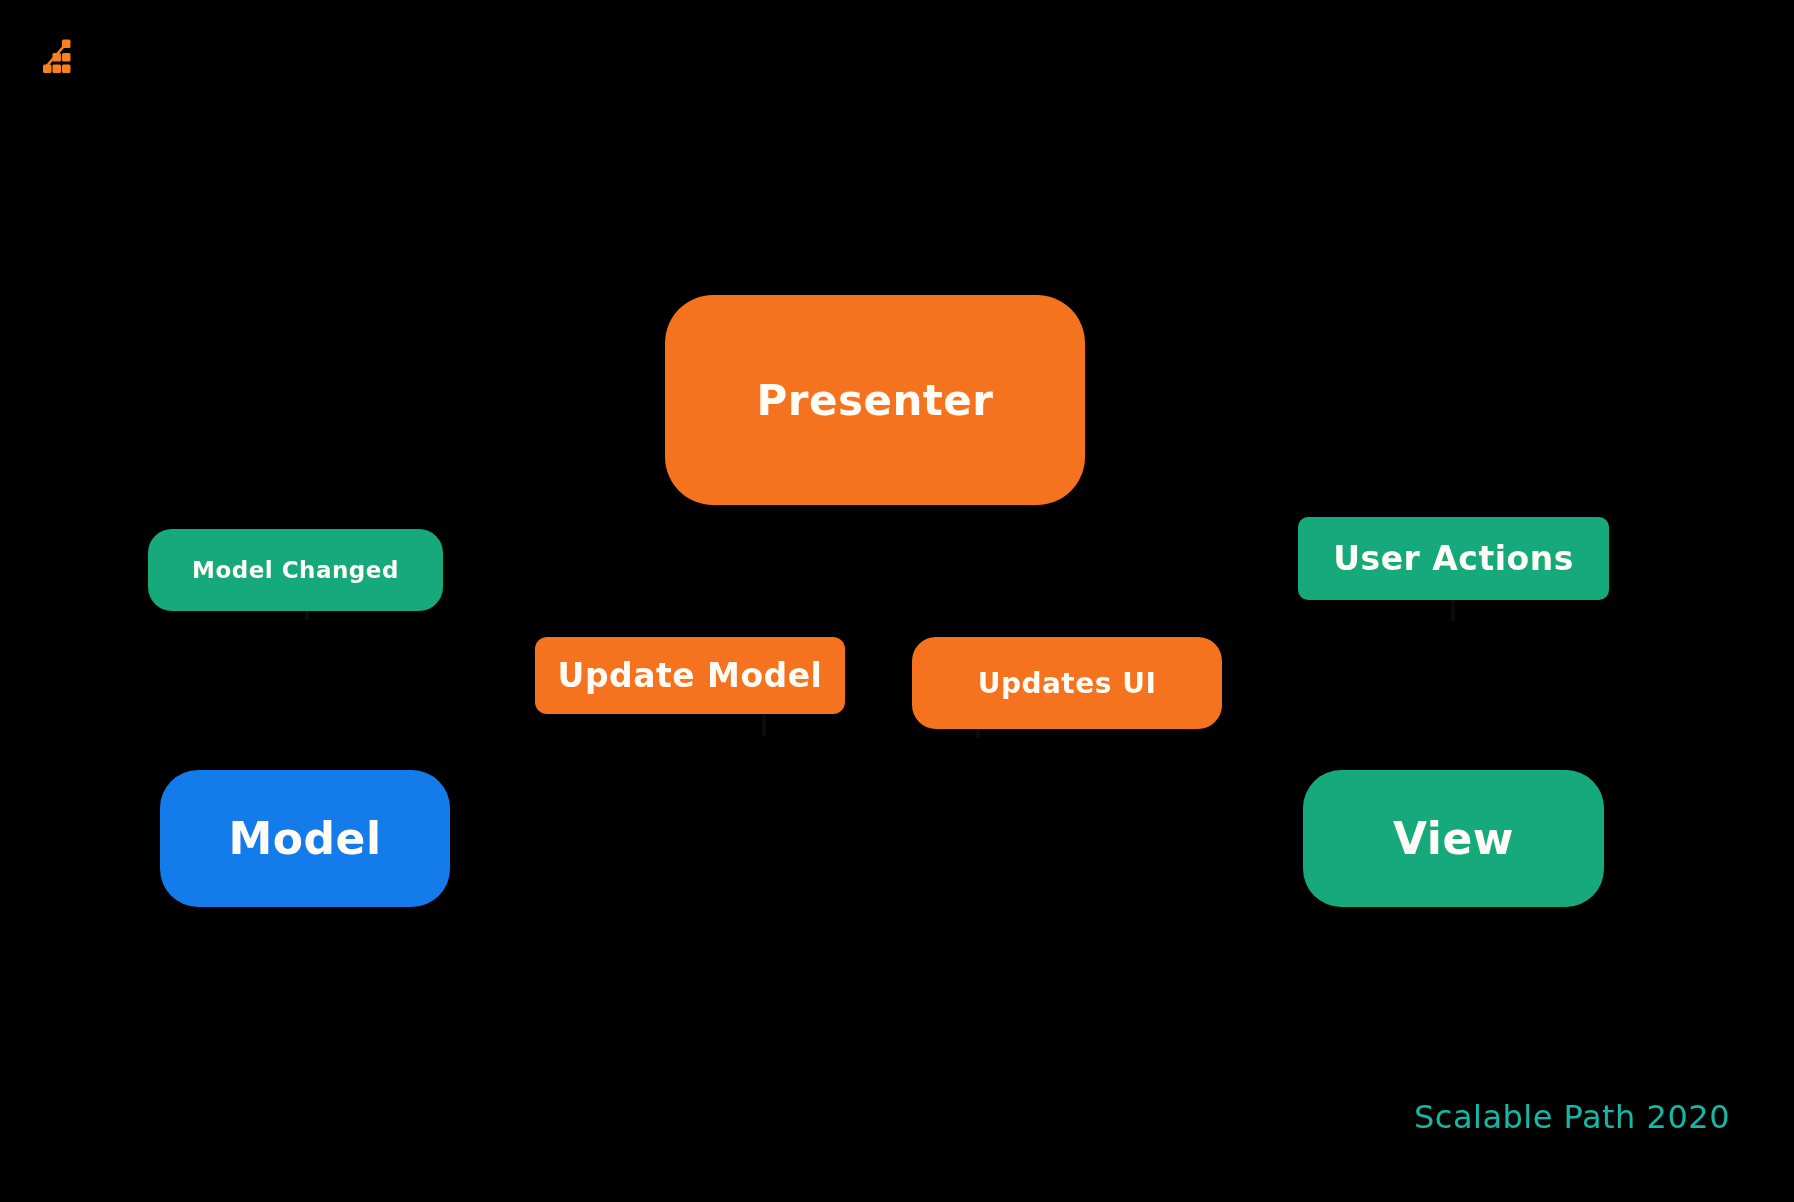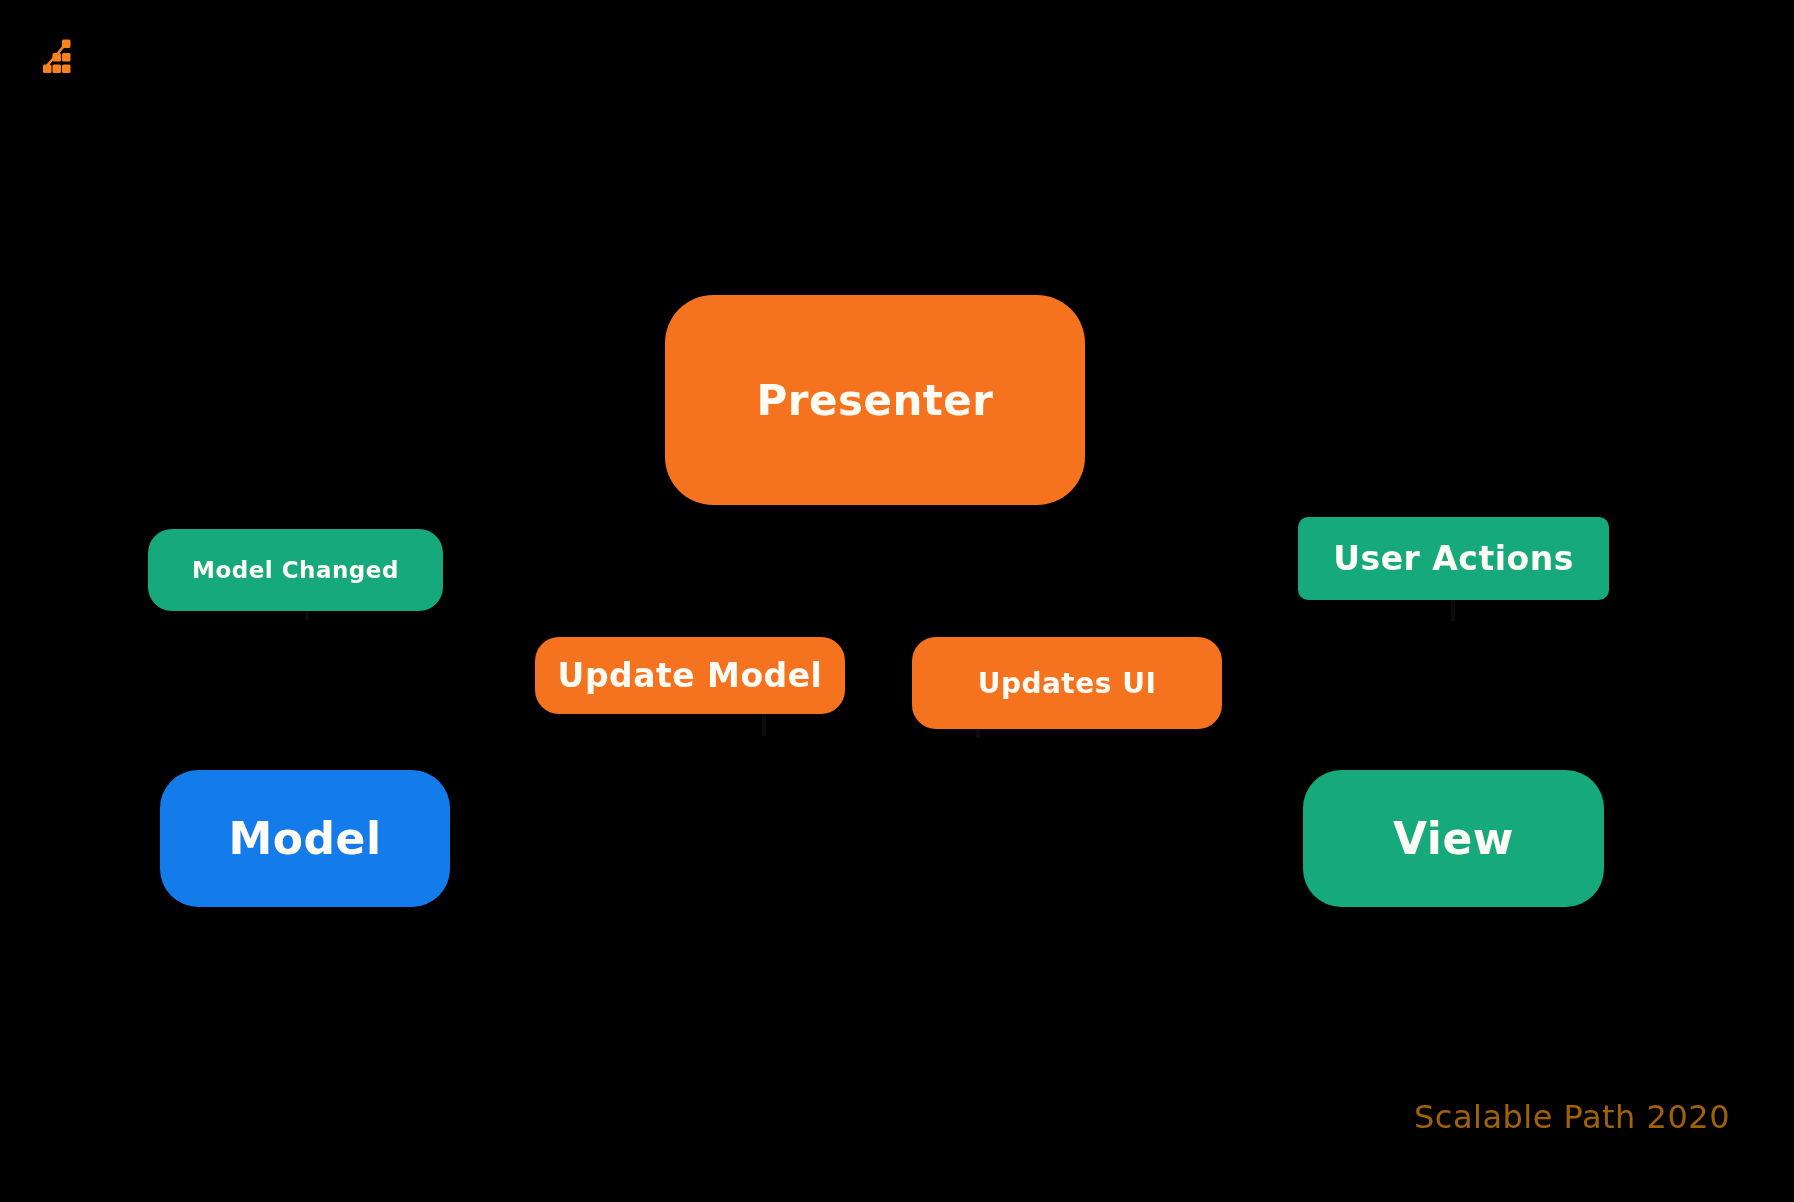--- a/index.html
+++ b/index.html
@@ -55,21 +55,21 @@
     inset: -1px -7px -7px -3px;
     border: 3px solid #0B0B0B;
     border-top-color: transparent;
     border-left-color: transparent;
     border-radius: inherit;
   }
 
   .node-presenter     { left: 665px;  top: 295px; width: 420px; height: 210px; border-radius: 48px; font-size: 42px; }
   .node-model-changed { left: 148px;  top: 517px; width: 295px; height: 82px;  border-radius: 24px; font-size: 23px; margin-top: 12px; }
   .node-user-actions  { left: 1298px; top: 517px; width: 311px; height: 83px;  border-radius: 10px; font-size: 33px; }
-  .node-update-model  { left: 535px;  top: 637px; width: 310px; height: 77px;  border-radius: 24px; font-size: 33px; }
+  .node-update-model  { left: 535px;  top: 637px; width: 310px; height: 77px;  border-radius: 12px; font-size: 33px; }
   .node-updates-ui    { left: 912px;  top: 637px; width: 310px; height: 92px;  border-radius: 24px; font-size: 28px; }
   .node-model         { left: 160px;  top: 770px; width: 290px; height: 137px; border-radius: 38px; font-size: 44px; }
   .node-view          { left: 1303px; top: 770px; width: 301px; height: 137px; border-radius: 38px; font-size: 44px; }
 
   
   .stub {
     position: absolute;
     width: 4px;
     background: #0B0B0B;
   }
@@ -78,21 +78,21 @@
   .stub-update-model  { left: 762px;  top: 712px; height: 24px; }
   .stub-updates-ui    { left: 976px;  top: 712px; height: 26px; }
 
   
   .credit {
     position: absolute;
     right: 64px;
     top: 1098px;
     font-size: 32px;
     font-weight: 500;
-    color: #a16207;
+    color: #14b8a6;
     letter-spacing: 0.5px;
   }
 </style>
 </head>
 <body>
 
 <div class="stage">
 
   <svg class="logo" viewBox="0 0 30 40" xmlns="http://www.w3.org/2000/svg">
     <g fill="#F8821E">

